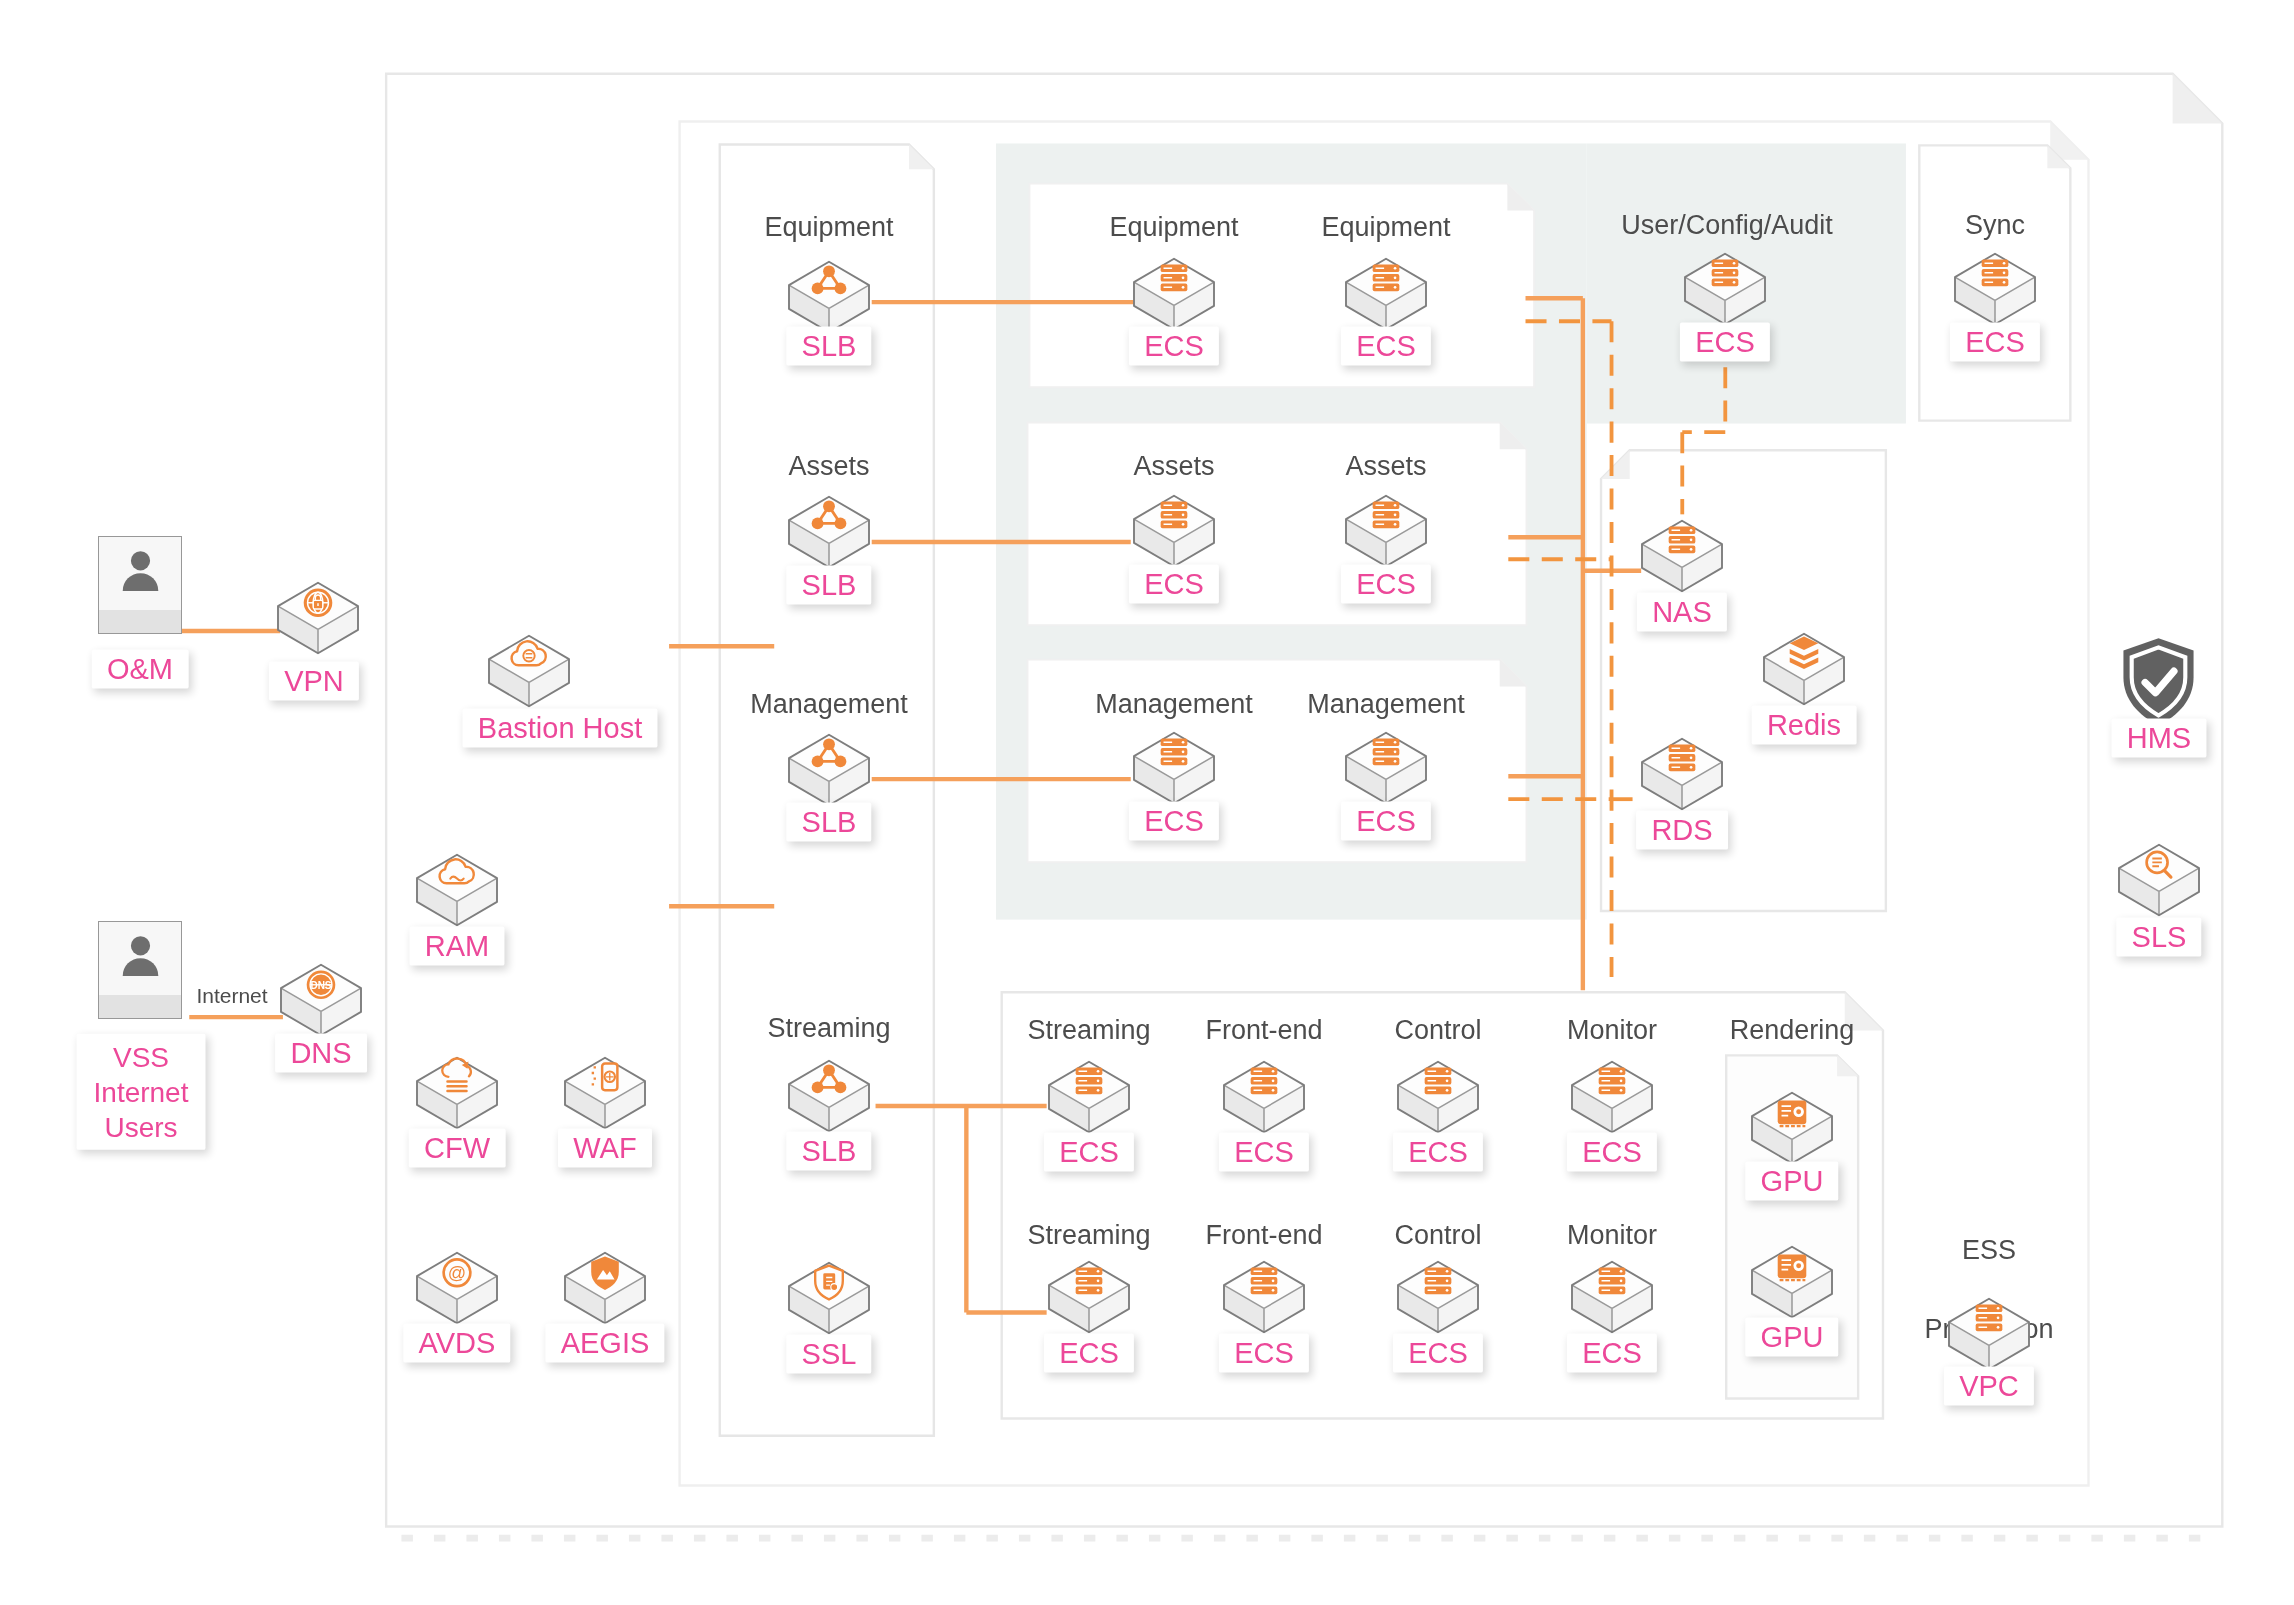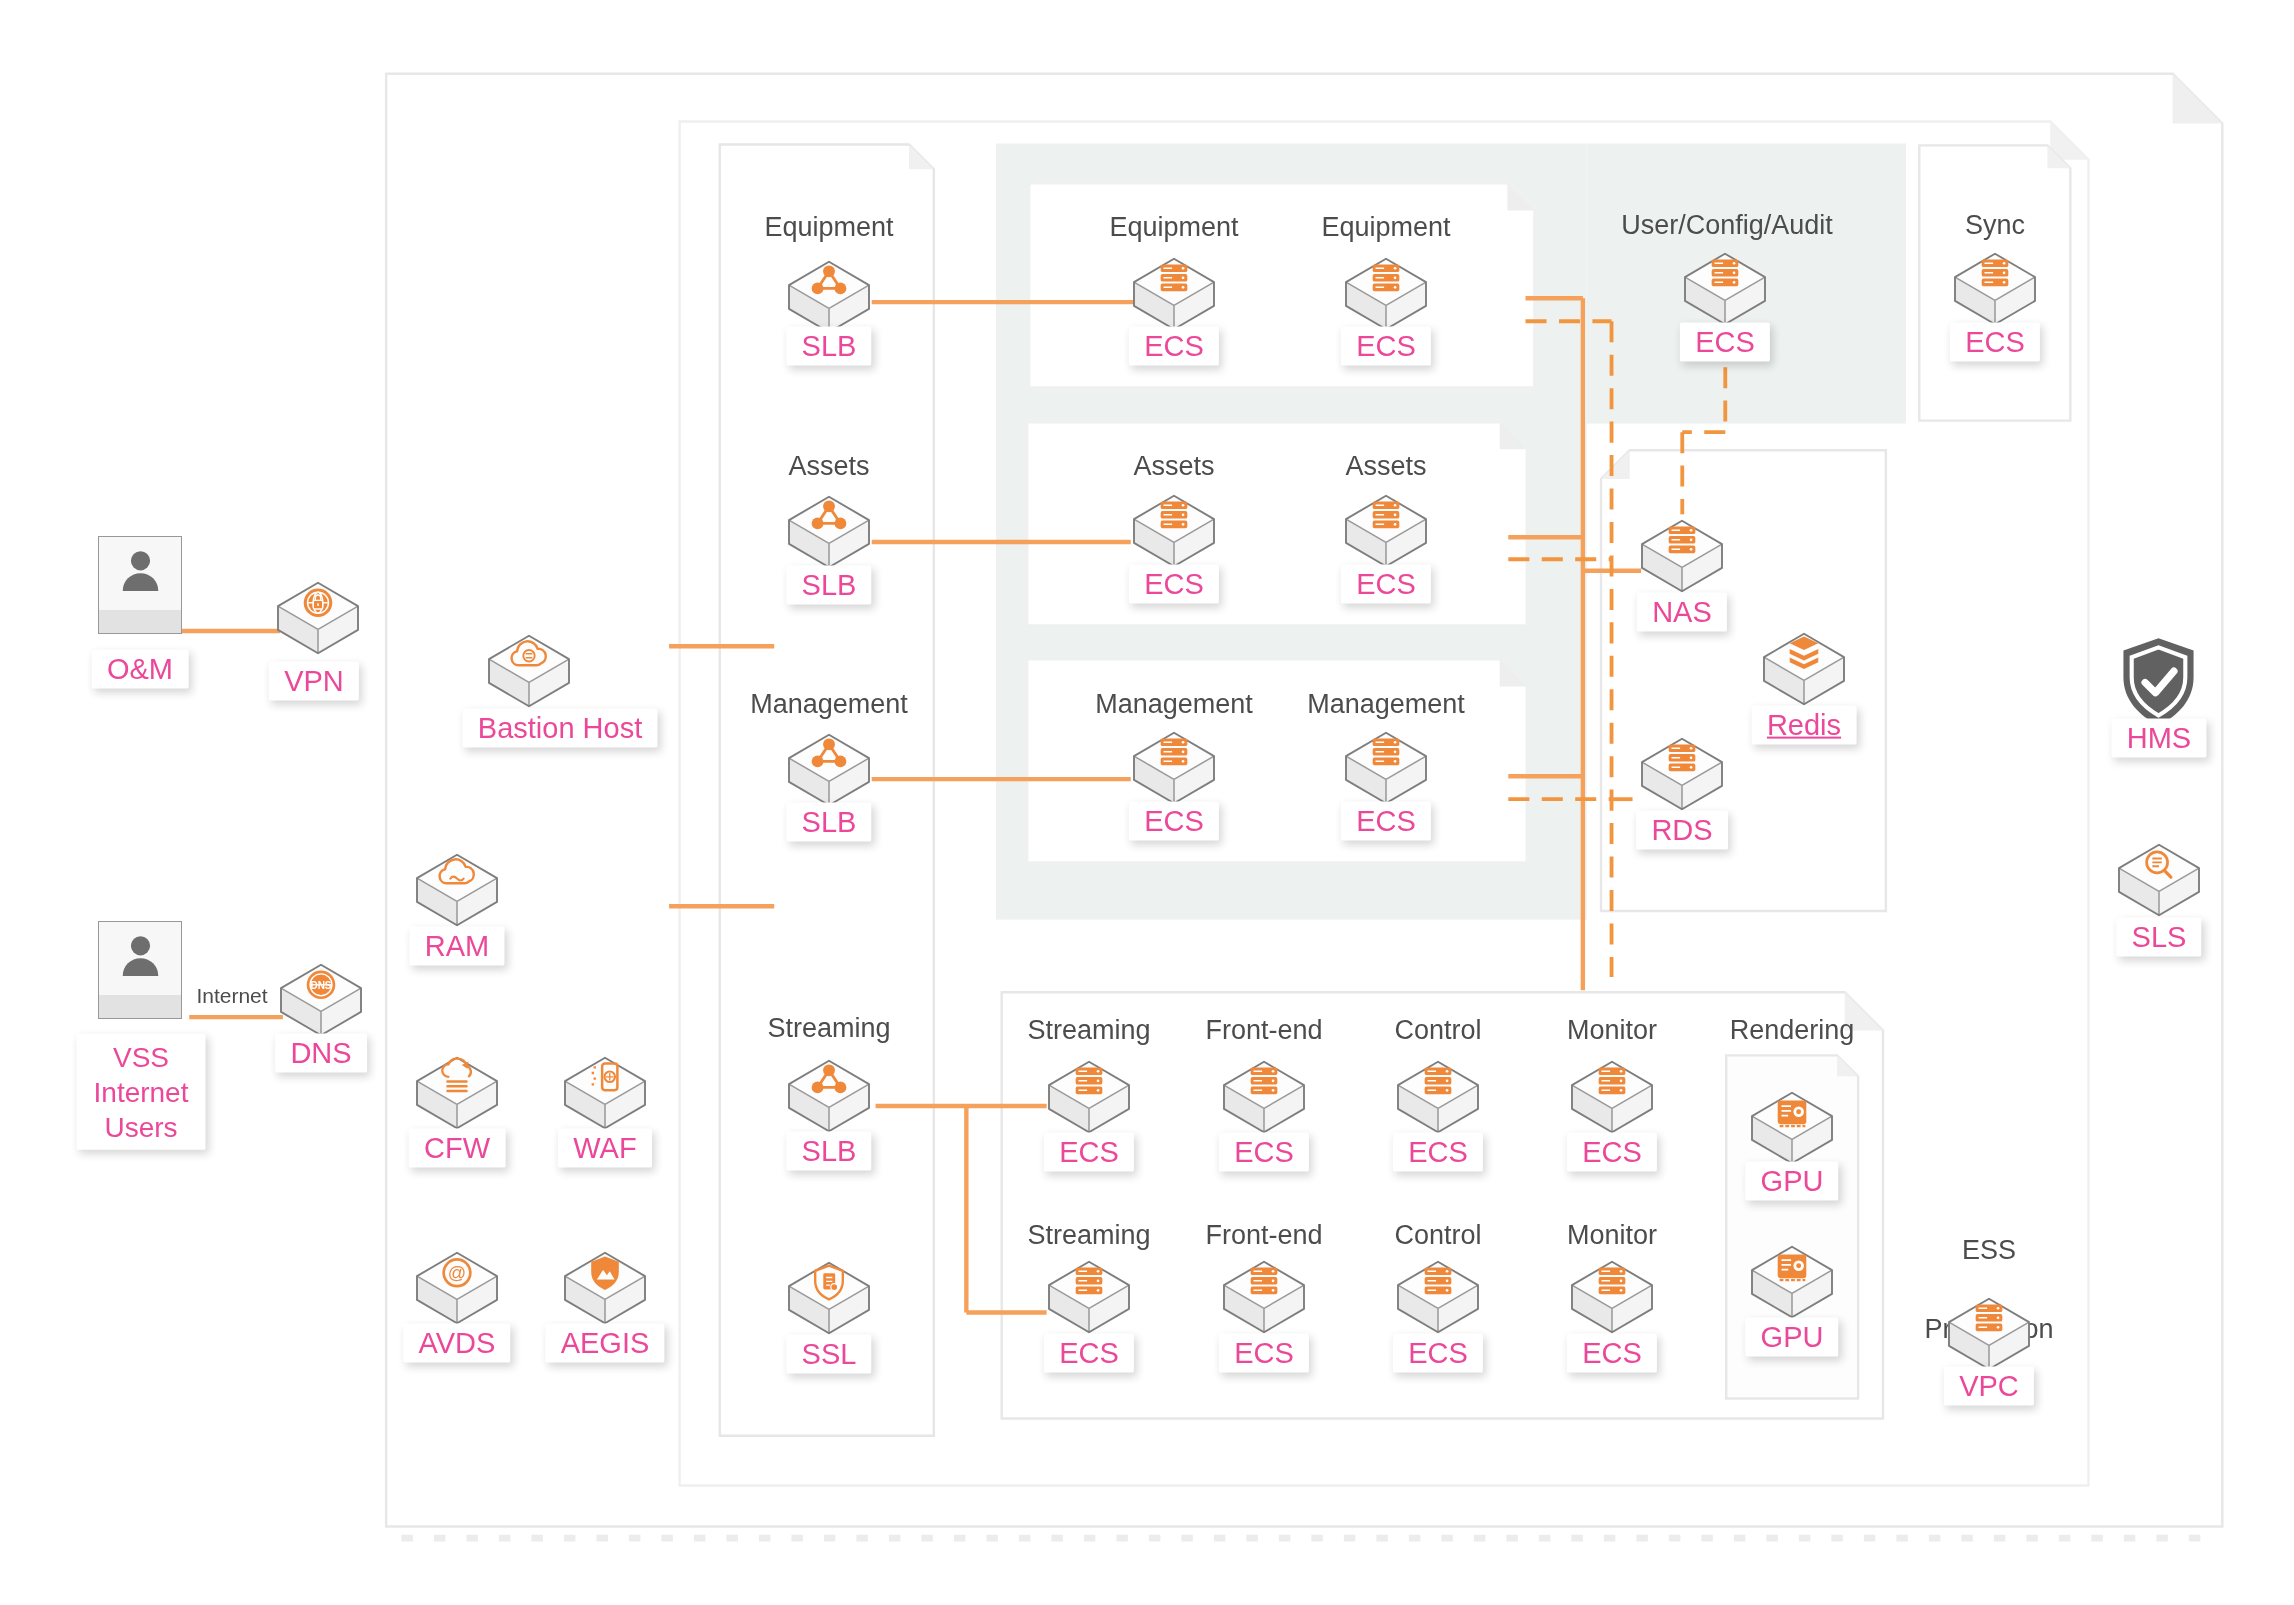--- a/index.html
+++ b/index.html
@@ -336,21 +336,21 @@
   <span class="lb" style="left:1995px;top:342px;">ECS</span>
 
   <svg class="iso" style="left:1682px;top:556px;" viewBox="0 0 96 84" width="92" height="80">
       <use href="#icon-ecs"></use>
     </svg>
   <span class="lb" style="left:1682px;top:612px;">NAS</span>
 
   <svg class="iso" style="left:1804px;top:669px;" viewBox="0 0 96 84" width="92" height="80">
       <use href="#icon-redis"></use>
     </svg>
-  <span class="lb" style="left:1804px;top:725px;text-decoration:underline;">Redis</span>
+  <span class="lb" style="left:1804px;top:725px;">Redis</span>
 
   <svg class="iso" style="left:1682px;top:774px;" viewBox="0 0 96 84" width="92" height="80">
       <use href="#icon-ecs"></use>
     </svg>
   <span class="lb" style="left:1682px;top:830px;">RDS</span>
 
   <div class="t" style="left:1089px;top:1030px;">Streaming</div>
   <svg class="iso" style="left:1089px;top:1097px;" viewBox="0 0 96 84" width="92" height="80">
       <use href="#icon-ecs"></use>
     </svg>

